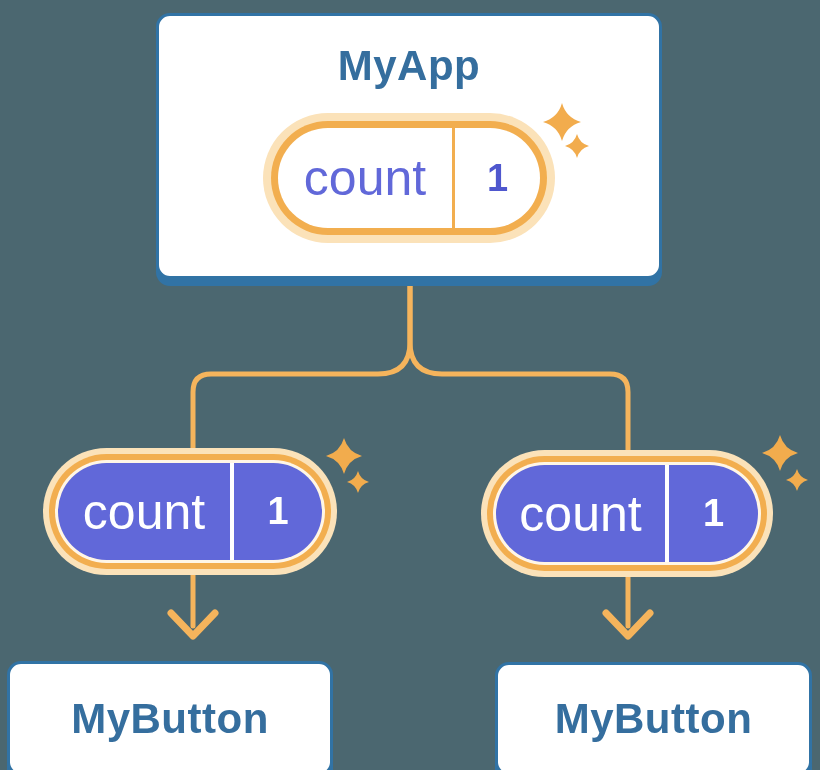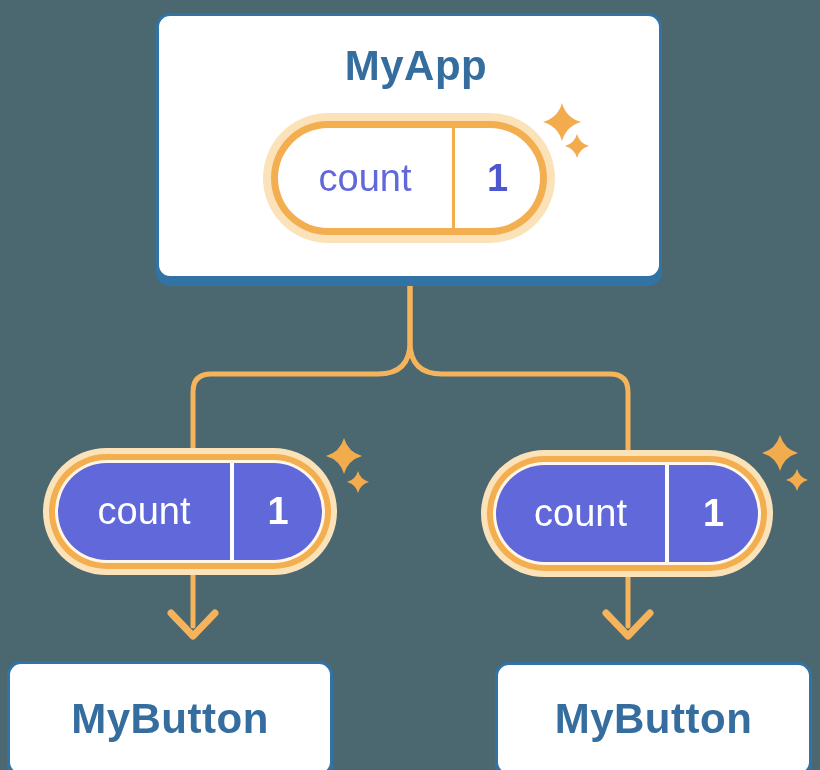--- a/index.html
+++ b/index.html
@@ -31,21 +31,21 @@
   .card-child-left, .card-child-right {
     display: flex; align-items: center; justify-content: center; margin-top: 16px;
   }
   .card-title {
     font-size: 42px;
     font-weight: bold;
     color: var(--title-text, #356E9E);
     letter-spacing: 0.5px;
   }
   .root-title {
-    position: absolute; left: 7px; top: 26px; width: 100%;
+    position: absolute; left: 0; top: 26px; width: 100%;
     text-align: center;
   }
 
   
   .pill {
     position: absolute;
     box-sizing: border-box;
     border-radius: 999px;
     background: var(--glow, #FBE2B9);
     z-index: 1;
@@ -57,21 +57,21 @@
   }
   .pill-root .pill-ring { padding: 7px; }
   .pill-body {
     box-sizing: border-box; width: 100%; height: 100%;
     border-radius: 999px; overflow: hidden;
     display: flex; align-items: stretch;
     background: var(--card-bg, #FFFFFF);
   }
   .pill-name {
     display: flex; align-items: center; justify-content: center;
-    font-size: 38px;
+    font-size: 50px;
     color: var(--state-purple, #6168D9);
   }
   .pill-root .pill-name { width: 174px; }
   .pill-sep { width: 3px; background: var(--ring, #F2AE4F); }
   .pill-value {
     flex: 1; display: flex; align-items: center; justify-content: center;
     font-size: 38px; font-weight: bold;
     color: var(--state-value-purple, #4F57CE);
   }
 

